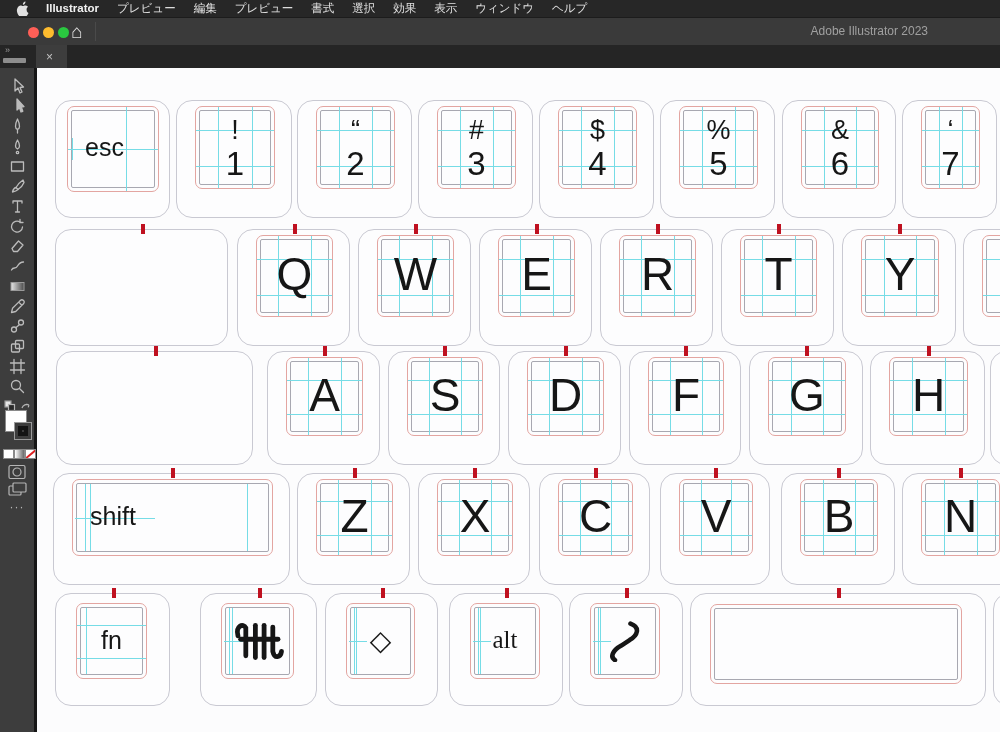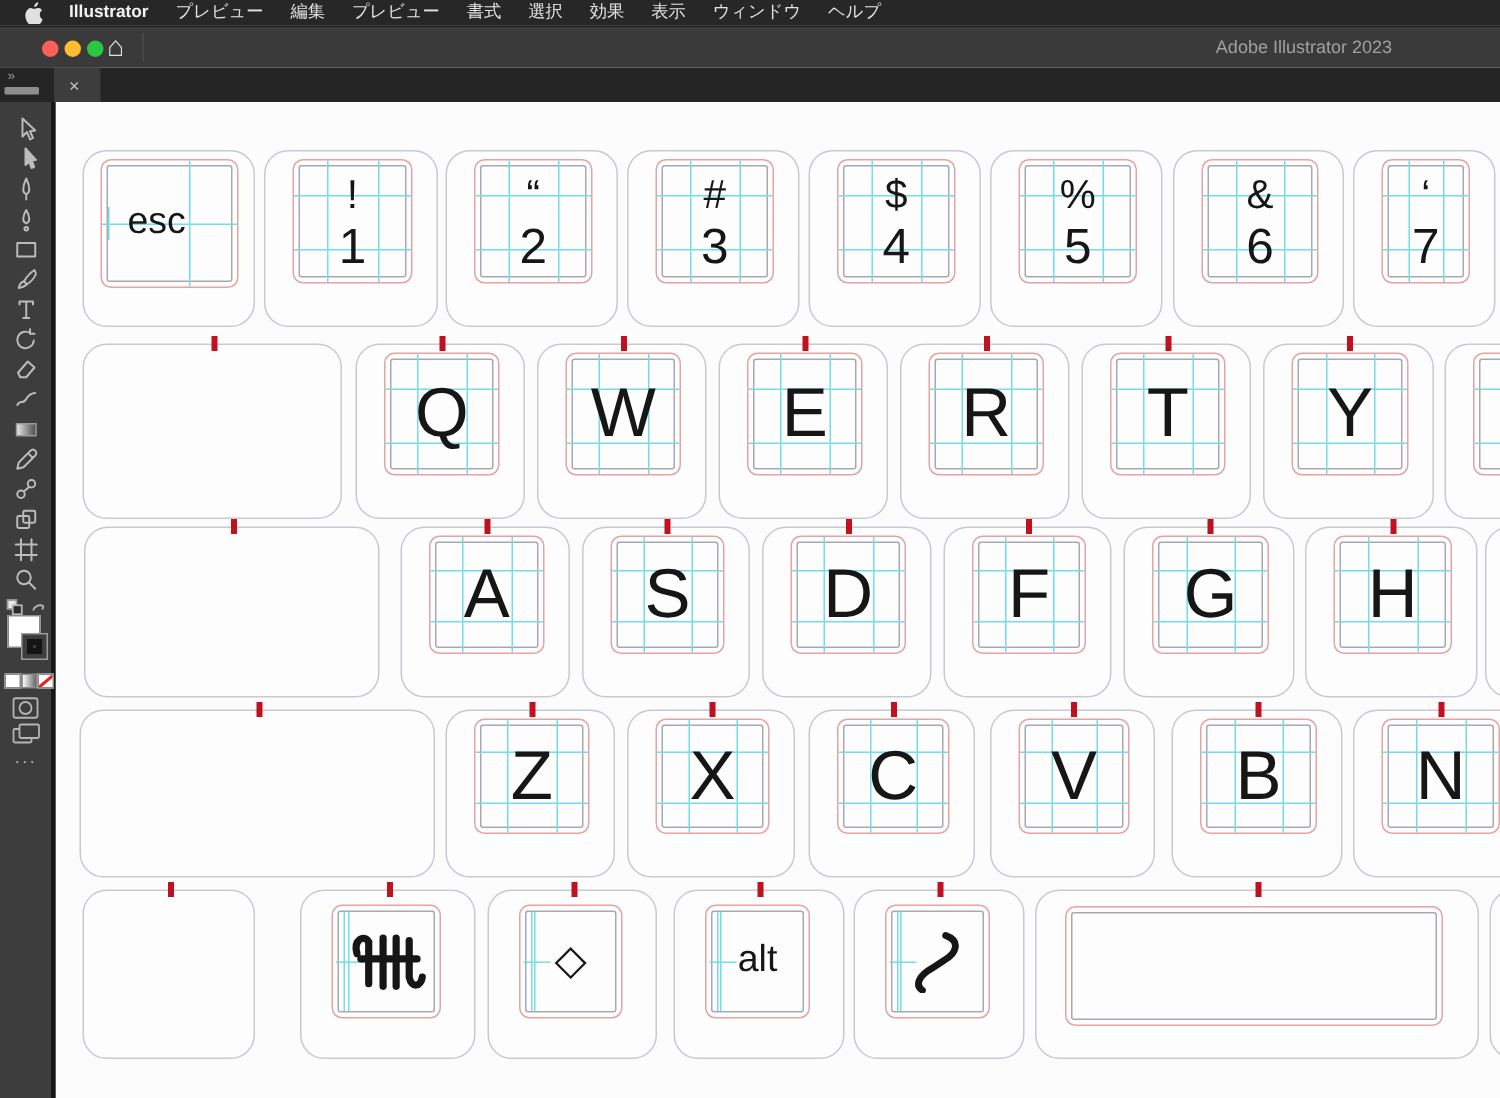--- a/index.html
+++ b/index.html
@@ -496,20 +496,29 @@
             <span class="gv" style="left: 74%; top: -4px; bottom: -4px; background: rgb(118, 220, 230);"></span>
             <span class="gh" style="top: 26%; left: -4px; right: -4px; background: rgb(118, 220, 230);"></span>
             <span class="gh" style="top: 76%; left: -4px; right: -4px; background: rgb(118, 220, 230);"></span>
             <span class="letterlabel" style="color: rgb(22, 22, 22);">H</span>
           </div>
         </div>
       </div>
       <div class="key" style="left: 953px; top: 283px; width: 113px; height: 114px; border-color: rgb(201, 201, 210);"></div>
       <div class="key" style="left: 16px; top: 405px; width: 237px; height: 112px; border-color: rgb(201, 201, 210);">
         <span class="tickmark" style="left: 117px; background: rgb(191, 17, 32);"></span>
+        <div class="surface" style="inset: 5px 16px 28px 18px; border-color: rgb(227, 165, 161);">
+          <div class="legendbox" style="border-color: rgb(168, 168, 177);">
+            <span class="gv" style="left: 4%; top: 0px; bottom: 0px; background: rgb(118, 220, 230);"></span>
+            <span class="gv" style="left: 7%; top: 0px; bottom: 0px; background: rgb(118, 220, 230);"></span>
+            <span class="gv" style="left: 89%; top: 0px; bottom: 0px; background: rgb(118, 220, 230);"></span>
+            <span class="gh" style="top: 50%; left: -2px; width: 42%; background: rgb(118, 220, 230);"></span>
+            <span class="modlabel" style="color: rgb(22, 22, 22);">shift</span>
+          </div>
+        </div>
       </div>
       <div class="key" style="left: 260px; top: 405px; width: 113px; height: 112px; border-color: rgb(201, 201, 210);">
         <span class="tickmark" style="left: 55px; background: rgb(191, 17, 32);"></span>
         <div class="surface" style="inset: 5px 16px 28px 18px; border-color: rgb(227, 165, 161);">
           <div class="legendbox" style="border-color: rgb(168, 168, 177);">
             <span class="gv" style="left: 26%; top: -4px; bottom: -4px; background: rgb(118, 220, 230);"></span>
             <span class="gv" style="left: 74%; top: -4px; bottom: -4px; background: rgb(118, 220, 230);"></span>
             <span class="gh" style="top: 26%; left: -4px; right: -4px; background: rgb(118, 220, 230);"></span>
             <span class="gh" style="top: 76%; left: -4px; right: -4px; background: rgb(118, 220, 230);"></span>
             <span class="letterlabel" style="color: rgb(22, 22, 22);">Z</span>
@@ -571,20 +580,28 @@
             <span class="gv" style="left: 26%; top: -4px; bottom: -4px; background: rgb(118, 220, 230);"></span>
             <span class="gv" style="left: 74%; top: -4px; bottom: -4px; background: rgb(118, 220, 230);"></span>
             <span class="gh" style="top: 26%; left: -4px; right: -4px; background: rgb(118, 220, 230);"></span>
             <span class="gh" style="top: 76%; left: -4px; right: -4px; background: rgb(118, 220, 230);"></span>
             <span class="letterlabel" style="color: rgb(22, 22, 22);">N</span>
           </div>
         </div>
       </div>
       <div class="key" style="left: 18px; top: 525px; width: 115px; height: 113px; border-color: rgb(201, 201, 210);">
         <span class="tickmark" style="left: 56px; background: rgb(191, 17, 32);"></span>
+        <div class="surface" style="inset: 9px 22px 26px 20px; border-color: rgb(227, 165, 161);">
+          <div class="legendbox" style="border-color: rgb(168, 168, 177);">
+            <span class="gv" style="left: 8%; top: 0px; bottom: 0px; background: rgb(118, 220, 230);"></span>
+            <span class="gh" style="top: 26%; left: -4px; right: -4px; background: rgb(118, 220, 230);"></span>
+            <span class="gh" style="top: 76%; left: -4px; right: -4px; background: rgb(118, 220, 230);"></span>
+            <span class="centerlabel" style="color: rgb(22, 22, 22);">fn</span>
+          </div>
+        </div>
       </div>
       <div class="key" style="left: 163px; top: 525px; width: 117px; height: 113px; border-color: rgb(201, 201, 210);">
         <span class="tickmark" style="left: 57px; background: rgb(191, 17, 32);"></span>
         <div class="surface" style="inset: 9px 22px 26px 20px; border-color: rgb(227, 165, 161);">
           <div class="legendbox" style="border-color: rgb(168, 168, 177);">
             <span class="gv" style="left: 5%; top: 0px; bottom: 0px; background: rgb(118, 220, 230);"></span>
             <span class="gv" style="left: 9%; top: 0px; bottom: 0px; background: rgb(118, 220, 230);"></span>
             <span class="gh" style="top: 50%; left: -2px; width: 30%; background: rgb(118, 220, 230);"></span>
             <span class="iconwrap">
               <svg width="54" height="46" viewBox="0 0 62 52" fill="none" stroke="#161616" stroke-width="5.5" stroke-linecap="round">
@@ -605,21 +622,21 @@
             <span class="gv" style="left: 5%; top: 0px; bottom: 0px; background: rgb(118, 220, 230);"></span>
             <span class="gv" style="left: 9%; top: 0px; bottom: 0px; background: rgb(118, 220, 230);"></span>
             <span class="gh" style="top: 50%; left: -2px; width: 30%; background: rgb(118, 220, 230);"></span>
             <span class="centerlabel diamondlabel" style="color: rgb(22, 22, 22);">◇</span>
           </div>
         </div>
       </div>
       <div class="key" style="left: 412px; top: 525px; width: 114px; height: 113px; border-color: rgb(201, 201, 210);">
         <span class="tickmark" style="left: 55px; background: rgb(191, 17, 32);"></span>
         <div class="surface" style="inset: 9px 22px 26px 20px; border-color: rgb(227, 165, 161);">
-          <div class="legendbox" style="border-color: rgb(168, 168, 177);">
+          <div class="legendbox" style="border-color: rgb(168, 168, 177); font-family: Liberation Serif, serif;">
             <span class="gv" style="left: 5%; top: 0px; bottom: 0px; background: rgb(118, 220, 230);"></span>
             <span class="gv" style="left: 9%; top: 0px; bottom: 0px; background: rgb(118, 220, 230);"></span>
             <span class="gh" style="top: 50%; left: -2px; width: 30%; background: rgb(118, 220, 230);"></span>
             <span class="centerlabel" style="color: rgb(22, 22, 22);">alt</span>
           </div>
         </div>
       </div>
       <div class="key" style="left: 532px; top: 525px; width: 114px; height: 113px; border-color: rgb(201, 201, 210);">
         <span class="tickmark" style="left: 55px; background: rgb(191, 17, 32);"></span>
         <div class="surface" style="inset: 9px 22px 26px 20px; border-color: rgb(227, 165, 161);">

